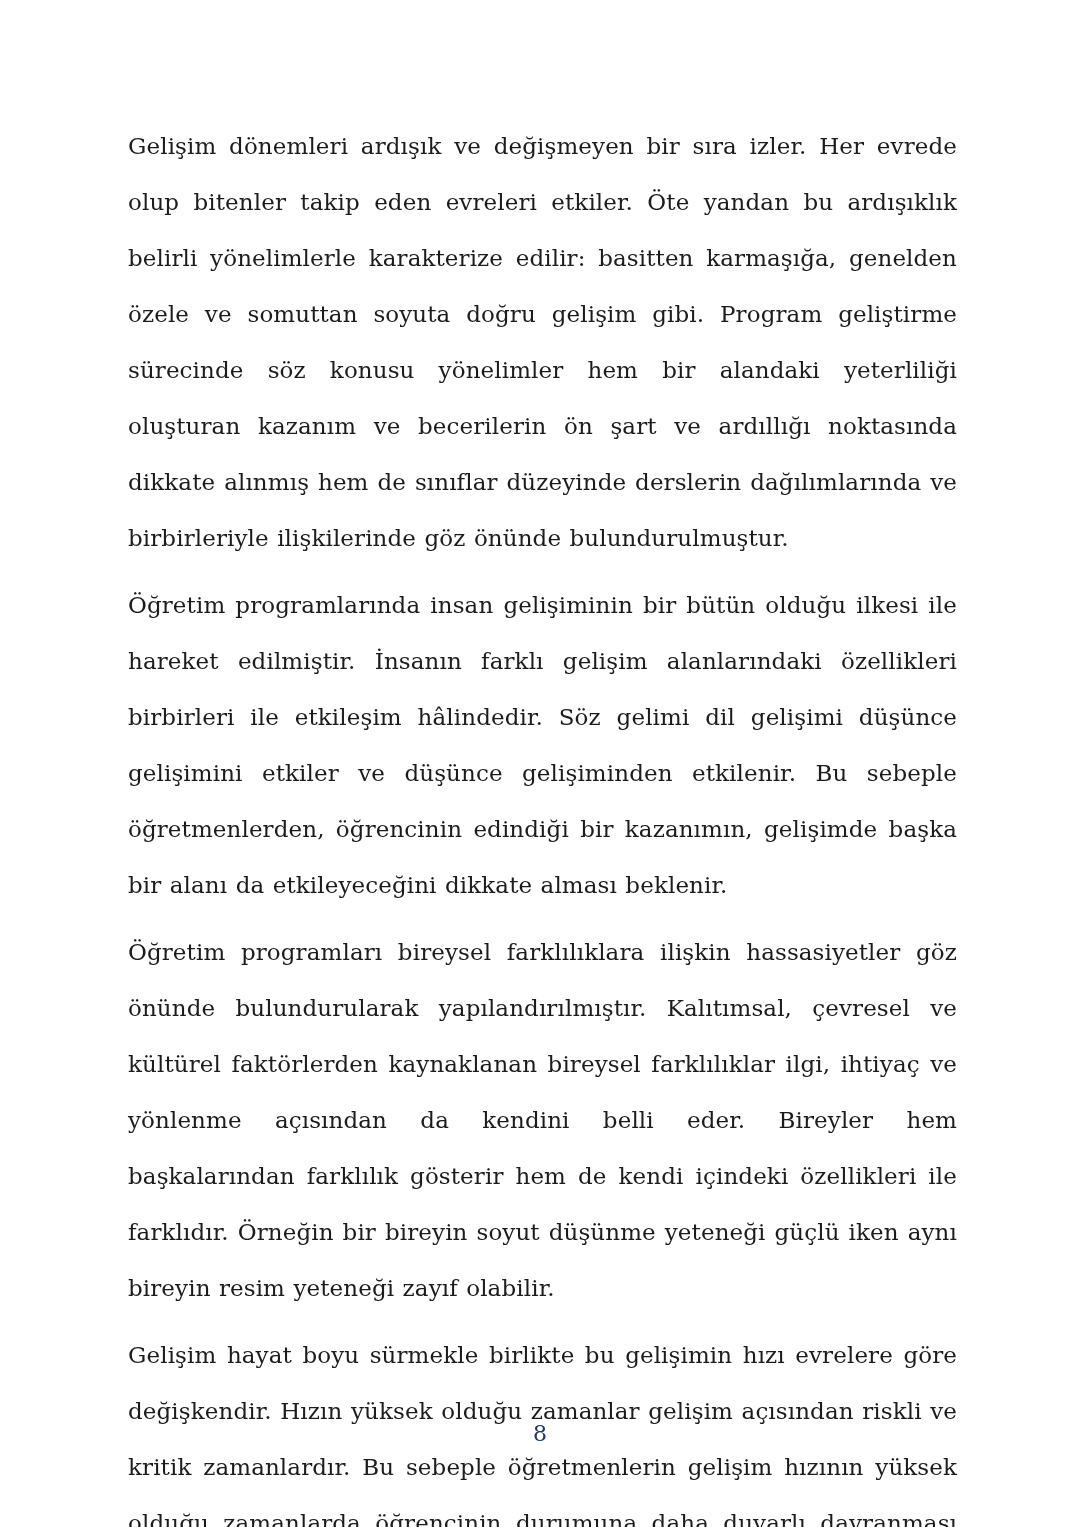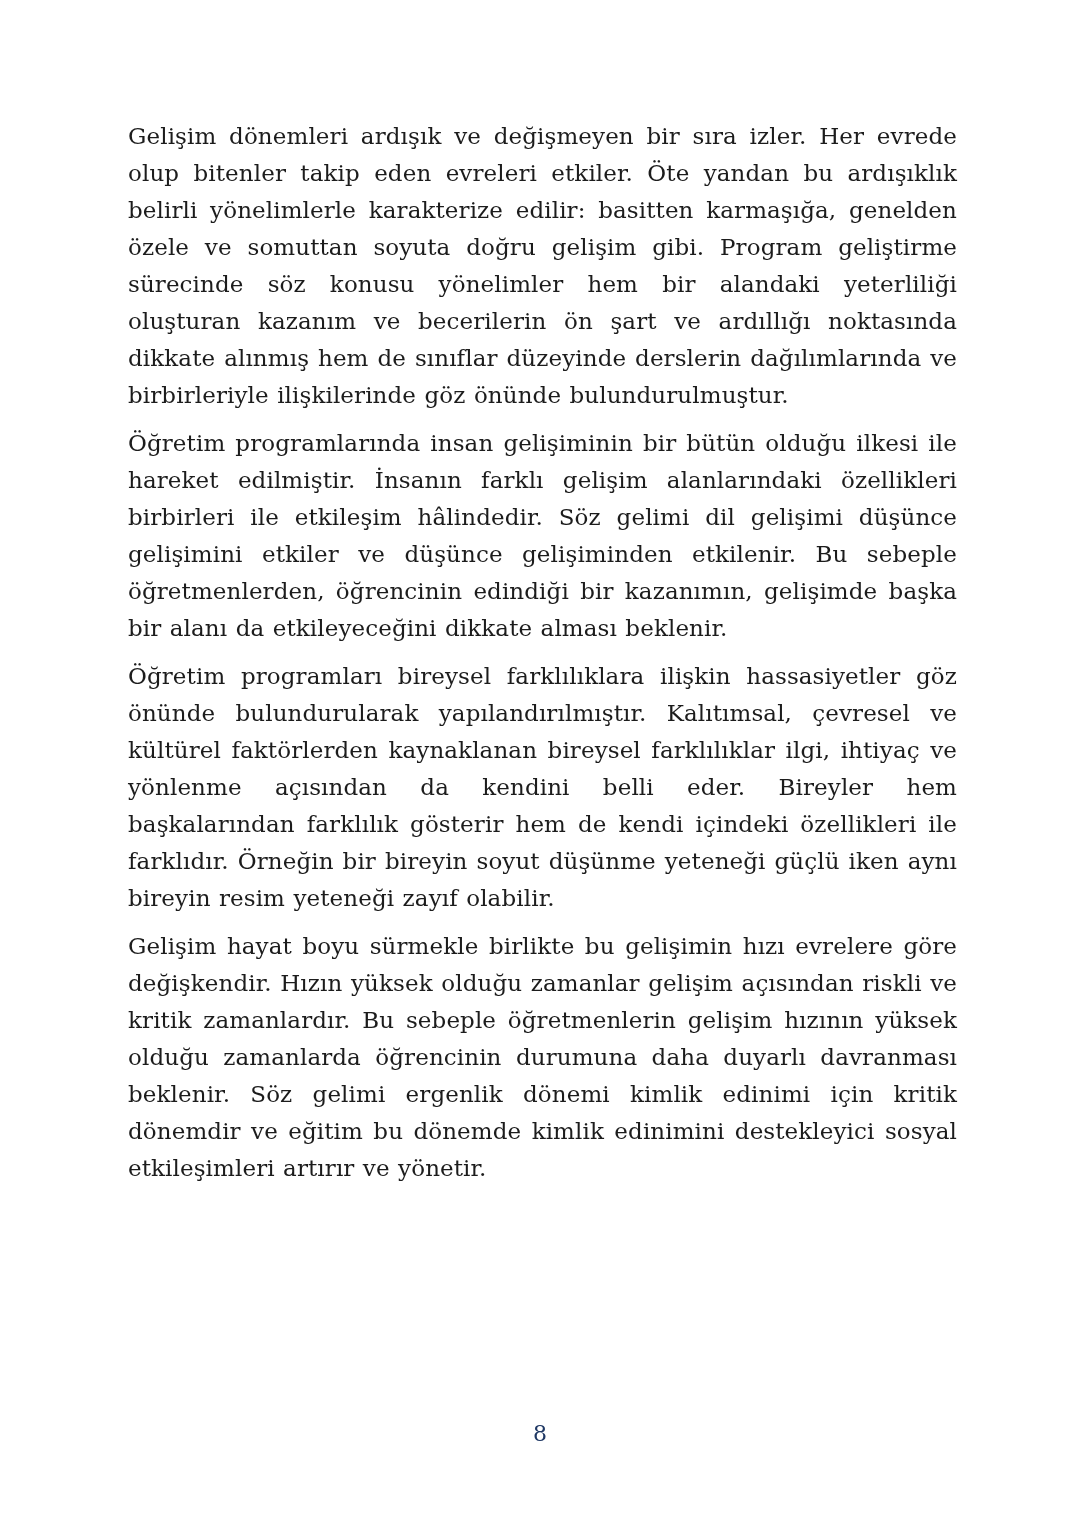--- a/index.html
+++ b/index.html
@@ -19,21 +19,21 @@
   }
   .content {
     position: absolute;
     top: 118px;
     left: 128px;
     width: 829px;
   }
   .content p {
     margin: 0 0 11px 0;
     font-size: 23px;
-    line-height: 37px;
+    line-height: 56px;
     text-align: justify;
     letter-spacing: 0.1px;
     word-spacing: 1px;
   }
   .footer {
     position: absolute;
     left: 0;
     bottom: 82px;
     width: 100%;
     text-align: center;

